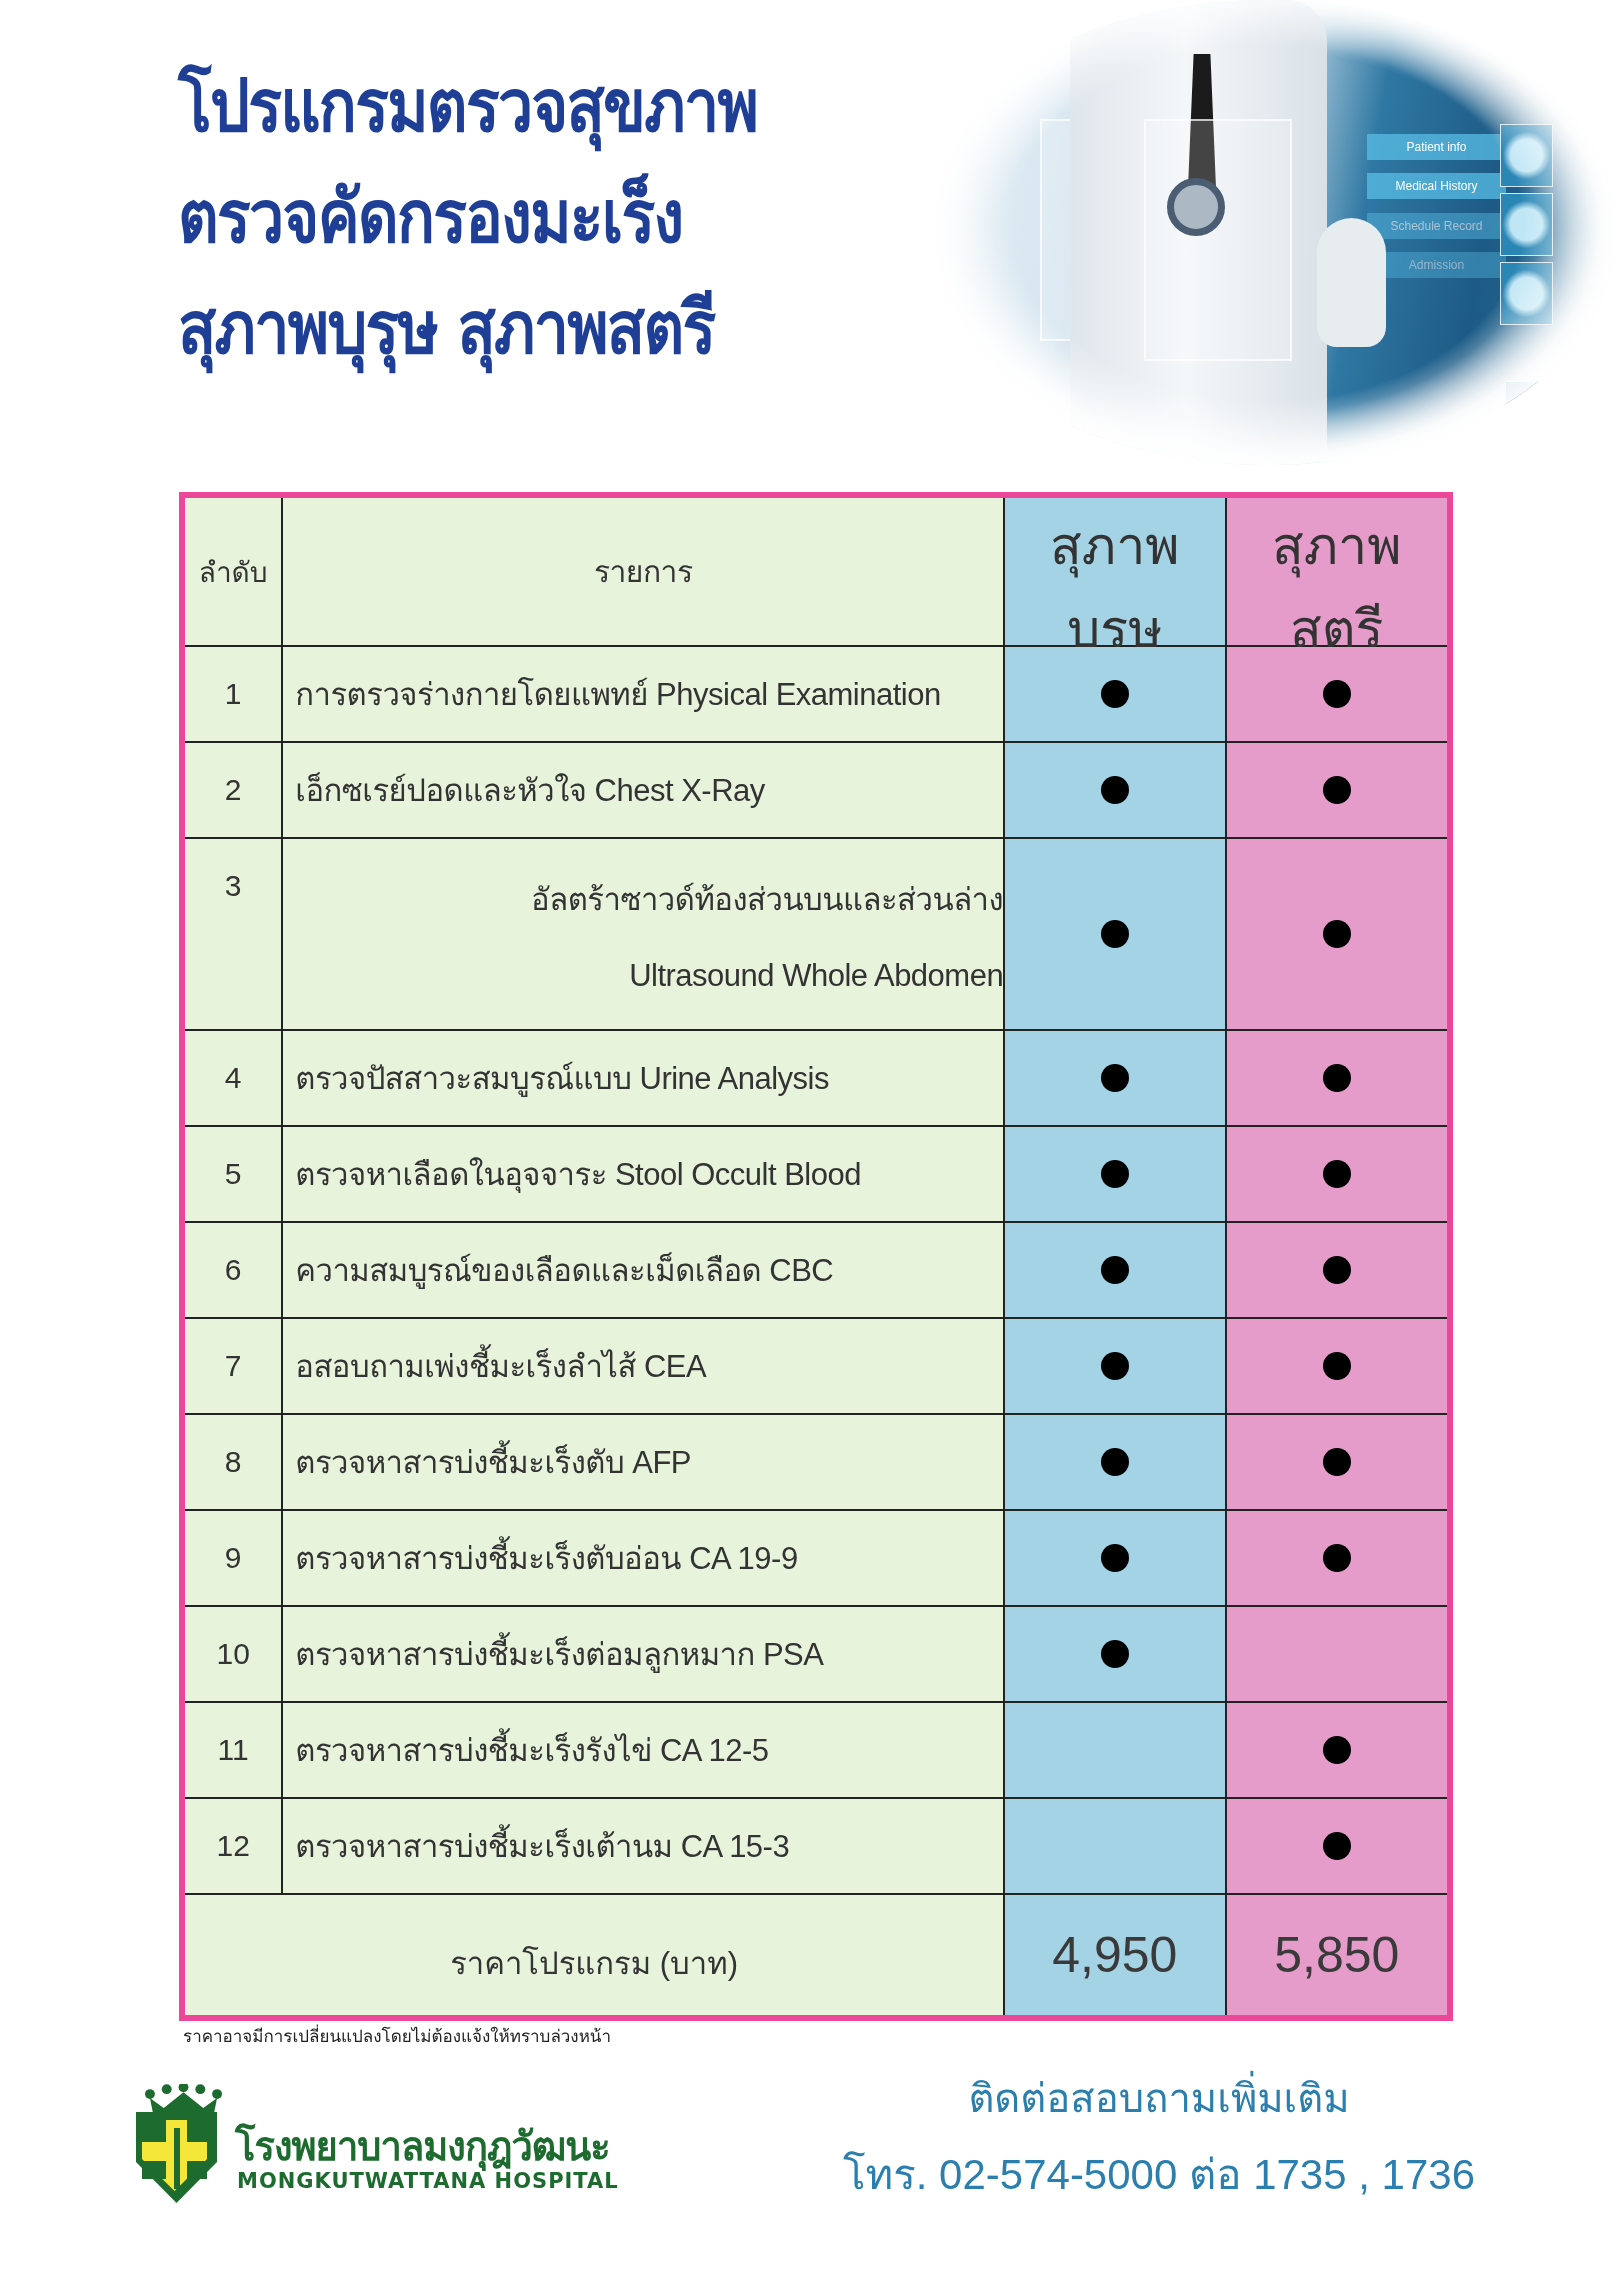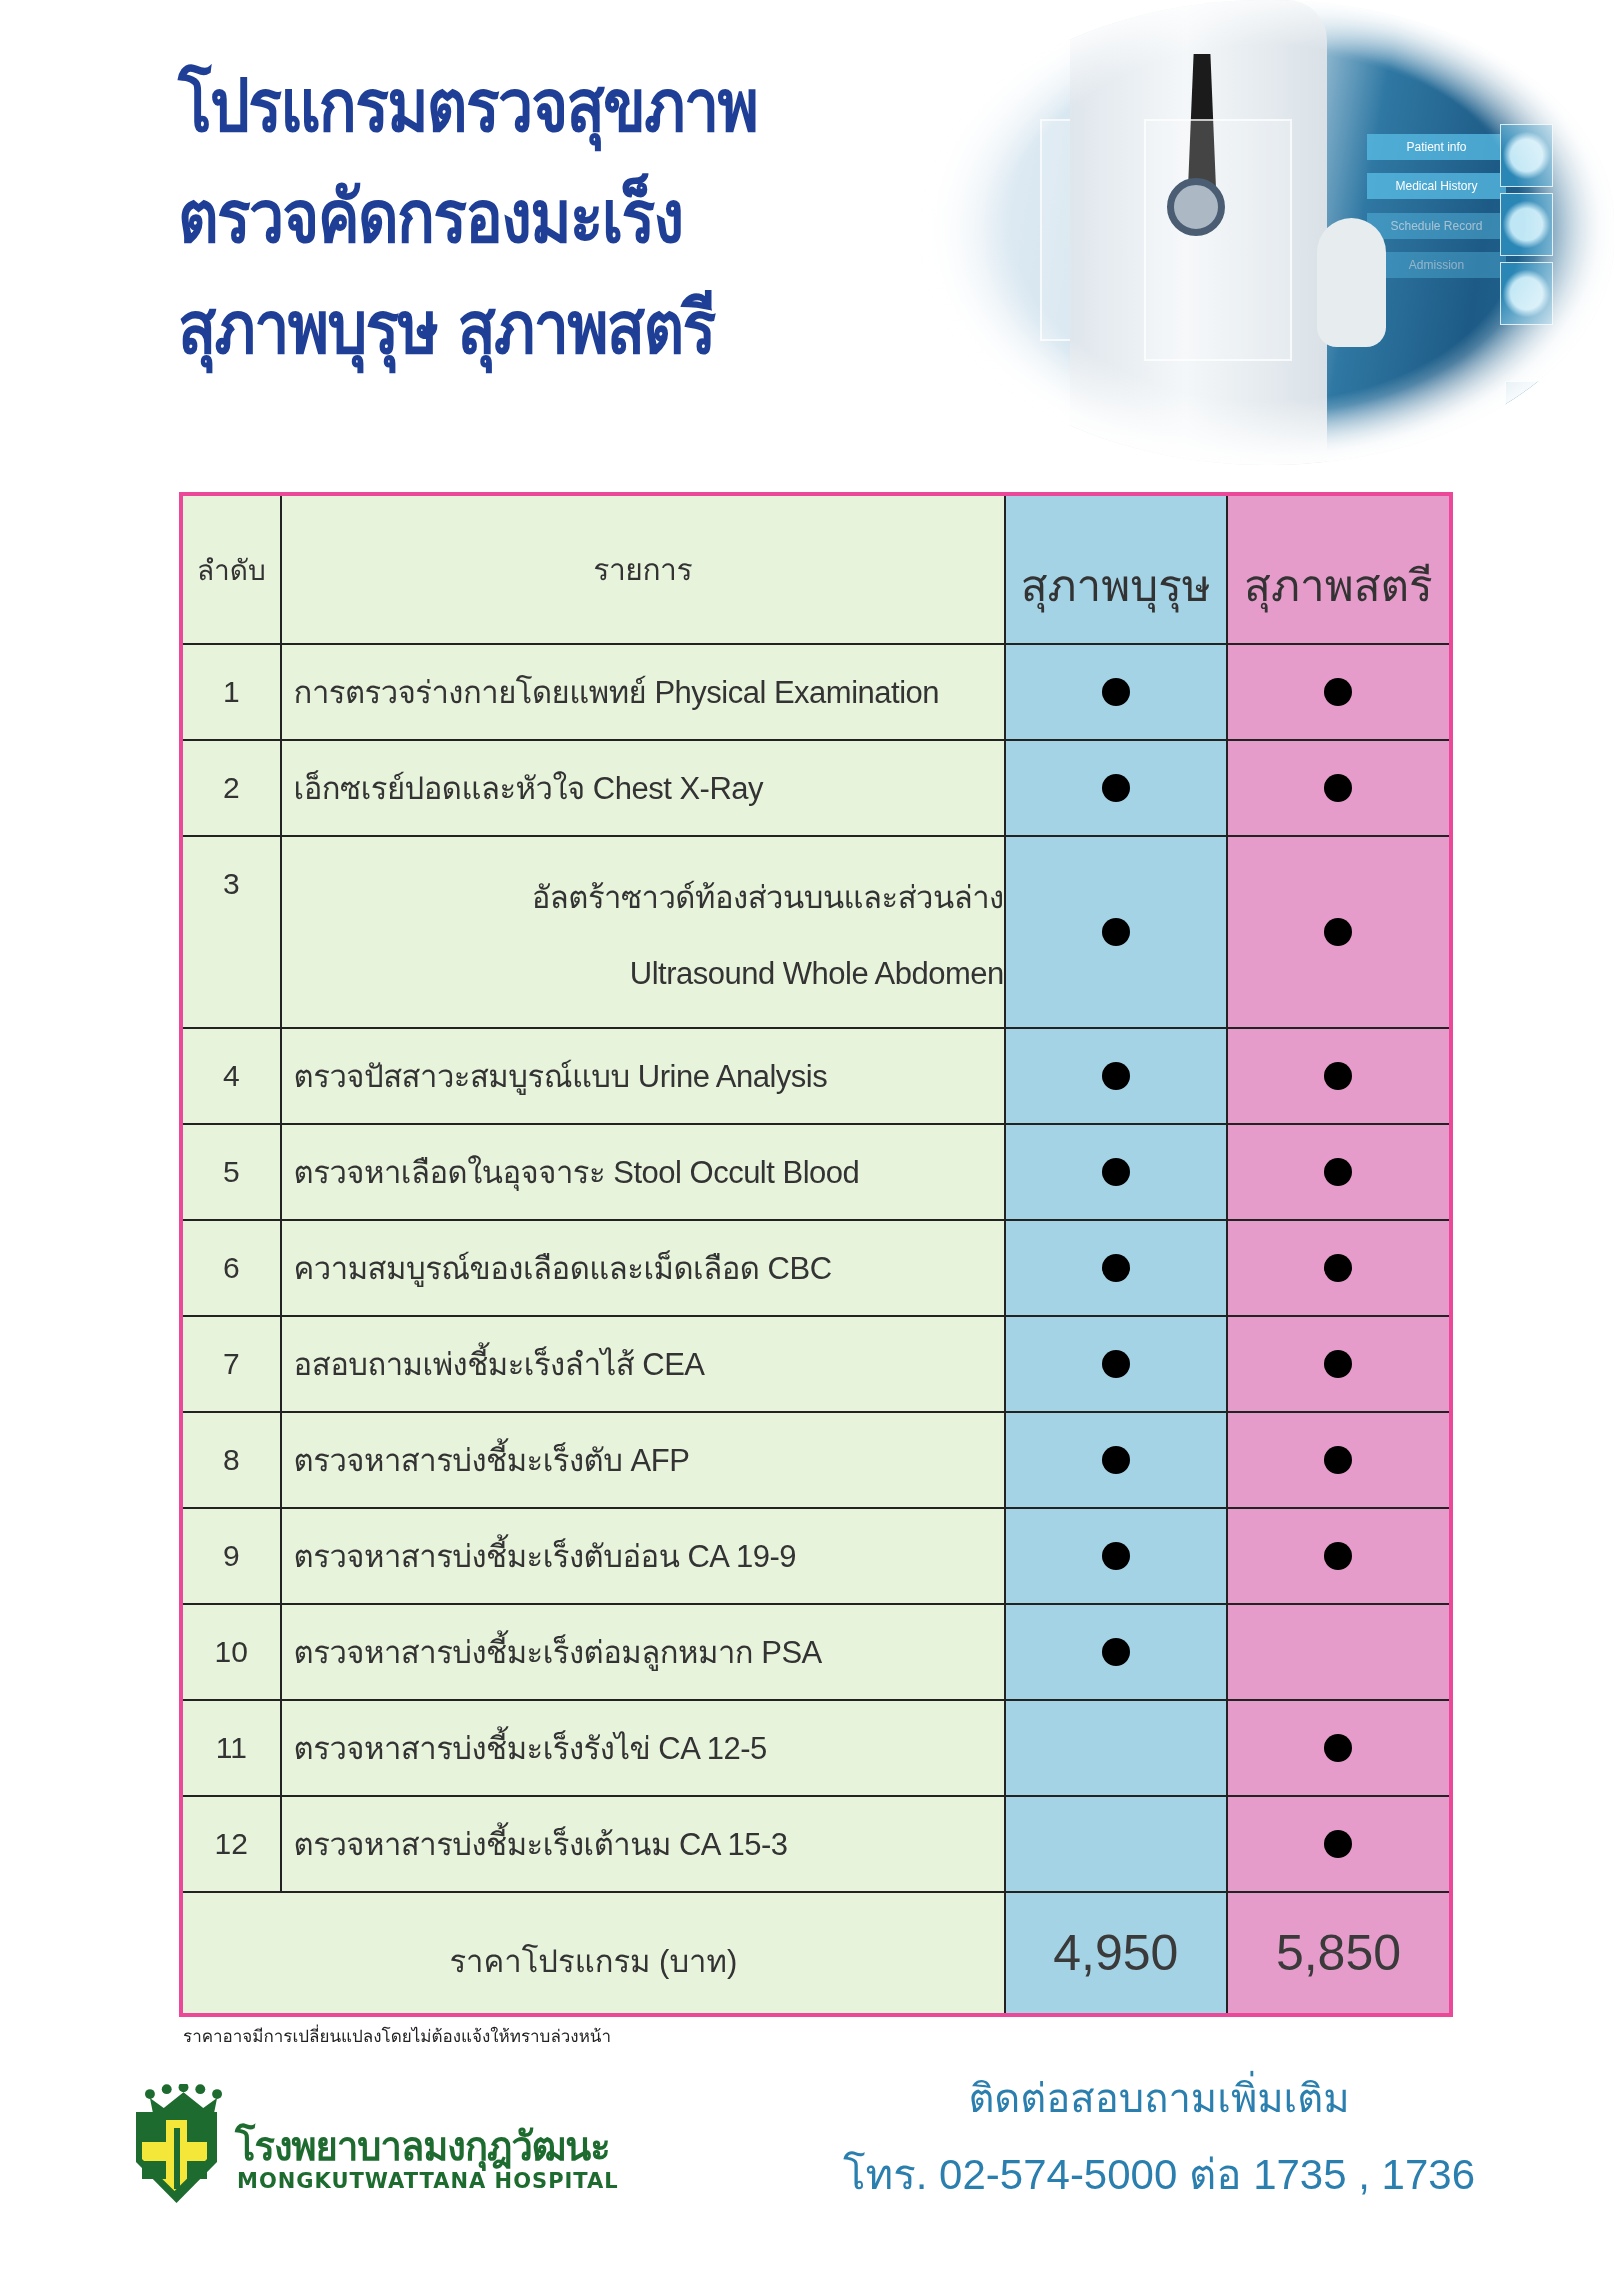--- a/index.html
+++ b/index.html
@@ -39,35 +39,35 @@
     font-family:"Liberation Sans", sans-serif; }
   .hero .scan { position:absolute; width:51px; height:61px; border:1px solid rgba(255,255,255,0.8);
     background:radial-gradient(circle at 50% 50%, #bfe6f5 0 40%, #2a86b5 60%); }
   .hero .hand { position:absolute; left:396px; top:218px; width:69px; height:129px;
     background:#e7ecef; border-radius:35px 35px 20px 20px; }
   .hero .fade { position:absolute; inset:0;
     background:radial-gradient(ellipse at 50% 48%, rgba(255,255,255,0) 52%, rgba(255,255,255,0.9) 68%, #fff 74%); }
 
   
   .table { position:absolute; left:179px; top:492px; width:1274px;
-    border:4px solid #ec4899; box-sizing:border-box; background:#E8F3DC; }
+    border:6px solid #ec4899; box-sizing:border-box; background:#E8F3DC; }
   .row { position:relative; display:flex; border-bottom:2px solid #222; box-sizing:border-box; }
   .row:last-child { border-bottom:none; }
   .cell { box-sizing:border-box; display:flex; align-items:center; }
   .c-no { width:99px; justify-content:center; border-right:2px solid #222; font-size:30px;
     font-family:"Liberation Sans", sans-serif; }
   .c-item { width:727px; padding-left:12px; border-right:2px solid #222; font-size:31px;
     font-family:"Liberation Sans", sans-serif; letter-spacing:-0.5px; }
   .c-m { width:223px; background:#A5D3E6; justify-content:center; border-right:2px solid #222; }
   .c-f { width:222px; background:#E69CCA; justify-content:center; }
   .dot { width:28px; height:28px; border-radius:50%; background:#000; }
   .hdr { height:149px; }
   .hdr .c-no { font-size:28px; }
   .hdr .c-item { justify-content:center; padding-left:0; font-size:30px; }
-  .hdr .c-m, .hdr .c-f { font-size:44px; align-items:center; padding-top:30px;
+  .hdr .c-m, .hdr .c-f { font-size:52px; align-items:center; padding-top:30px;
     font-family:"Liberation Sans", sans-serif;text-align:center; }
   .r1 { height:96px; }
   .r2 { height:192px; }
   .r2 .c-no { align-items:flex-start; padding-top:30px; }
   .r2 .c-item { flex-direction:column; align-items:flex-end; justify-content:space-around; padding:18px 0 18px 12px; }
   .r2 .c-item .en { padding-left:10px; }
   .price { height:120px; }
   .price .c-label { width:826px; justify-content:center; border-right:2px solid #222; font-size:31px;
     font-family:"Liberation Sans", sans-serif; padding-top:16px; }
   .price .c-m, .price .c-f { font-size:50px; font-weight:normal; color:#3a3a3a;

